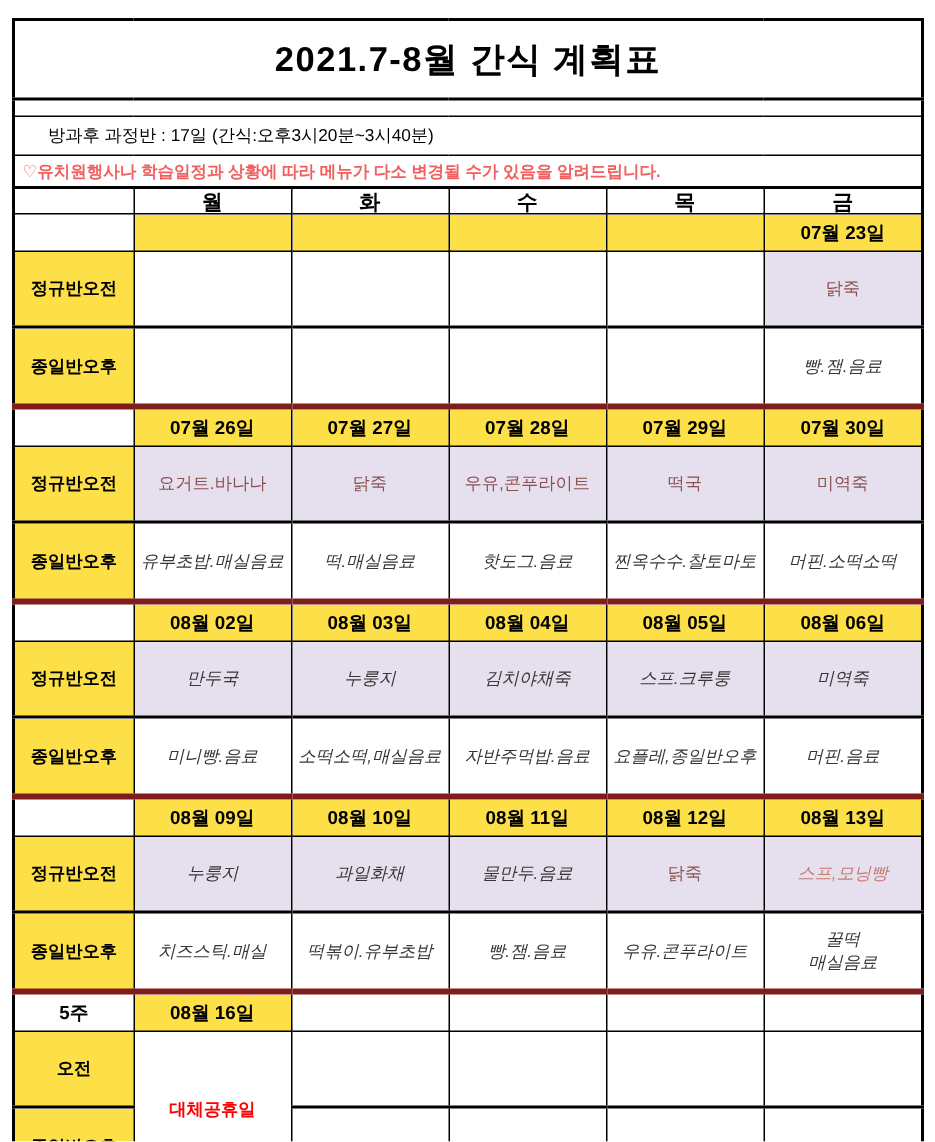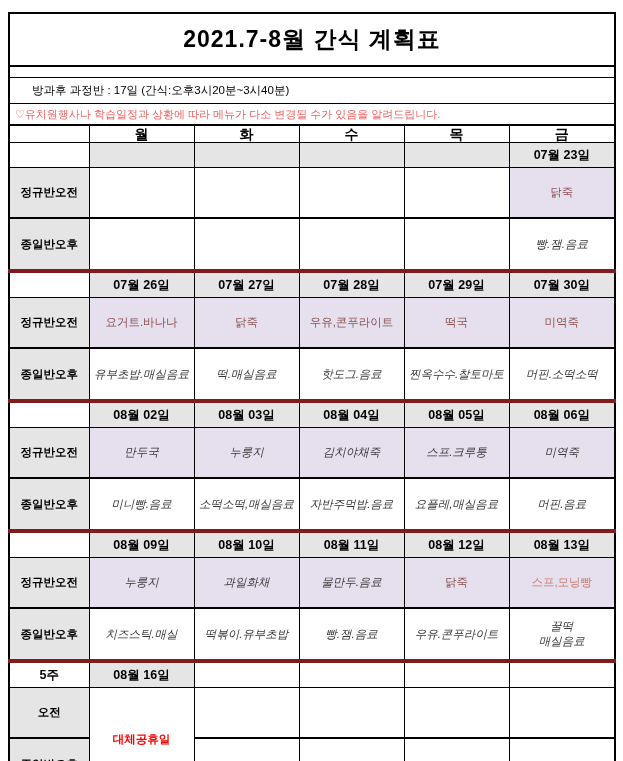--- a/index.html
+++ b/index.html
@@ -7,31 +7,31 @@
   .sheet{position:relative;width:623px;height:761px;background:#fff;overflow:hidden;}
   table.sched{border-collapse:collapse;table-layout:fixed;width:606px;
     margin:12px 0 0 8px;border:2px solid #000;}
   td{border:1px solid #000;text-align:center;vertical-align:middle;
     padding:0 2px;overflow:hidden;white-space:pre-line;}
   .title-row td{height:51px;font-size:23px;font-weight:bold;letter-spacing:1px;
     border-bottom:2px solid #000;}
   .spacer-row td{height:10px;border-bottom:1px solid #000;}
   .info-row td{height:25px;font-size:11.5px;text-align:left;padding-left:22px;}
   .notice-row td{height:20px;font-size:11px;text-align:left;padding-left:5px;
-    font-weight:normal;border-bottom:2px solid #000;}
+    font-weight:bold;border-bottom:2px solid #000;}
   .dayhdr-row td{height:16px;font-size:14px;font-weight:bold;line-height:14px;}
   .date-row td{height:24px;font-size:12.5px;font-weight:bold;}
   .am-row td{height:49px;border-bottom:2px solid #000;font-size:11.5px;}
   .pm-row td{height:50px;border-bottom:4px solid #7f1d1d;font-size:11.5px;}
   .label-col{font-size:11.5px;font-weight:bold;margin-top:20px;}
-  .bg-gray{background:#e5e5e5;}
+  .bg-gray{background:#fde047;}
   .bg-purple{background:#e6e0ee;}
   .c-maroon{color:#8a5050;}
   .c-dark{color:#363636;font-style:italic;}
-  .c-pink{color:#c97c73;}
+  .c-pink{color:#c97c73;font-style:italic;}
   .c-red{color:#ff0000;font-weight:bold;font-size:13px;}
   .c-notice{color:#f1605f;}
 </style>
 </head>
 <body>
 
 <div class="sheet">
   <table class="sched">
     <colgroup>
       <col style="width:80px">
@@ -126,21 +126,21 @@
           <td class="bg-purple c-dark">누룽지</td>
           <td class="bg-purple c-dark">김치야채죽</td>
           <td class="bg-purple c-dark">스프.크루퉁</td>
           <td class="bg-purple c-dark">미역죽</td>
         </tr>
         <tr class="pm-row">
           <td class="bg-gray label-col">종일반오후</td>
           <td class="c-dark">미니빵.음료</td>
           <td class="c-dark">소떡소떡,매실음료</td>
           <td class="c-dark">자반주먹밥.음료</td>
-          <td class="c-dark">요플레,매실음료</td>
+          <td class="c-dark">요플레,종일반오후</td>
           <td class="c-dark">머핀.음료</td>
         </tr>
         <tr class="date-row">
           <td class="label-col"></td>
           <td class="bg-gray">08월 09일</td>
           <td class="bg-gray">08월 10일</td>
           <td class="bg-gray">08월 11일</td>
           <td class="bg-gray">08월 12일</td>
           <td class="bg-gray">08월 13일</td>
         </tr>

